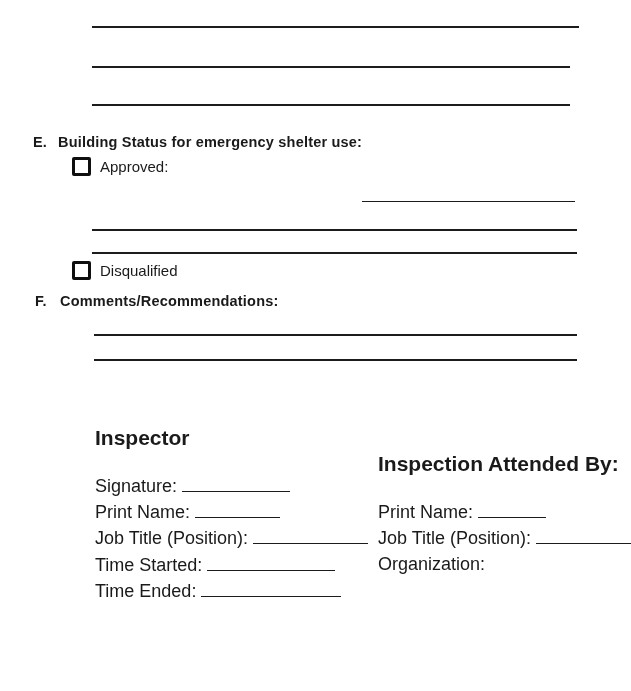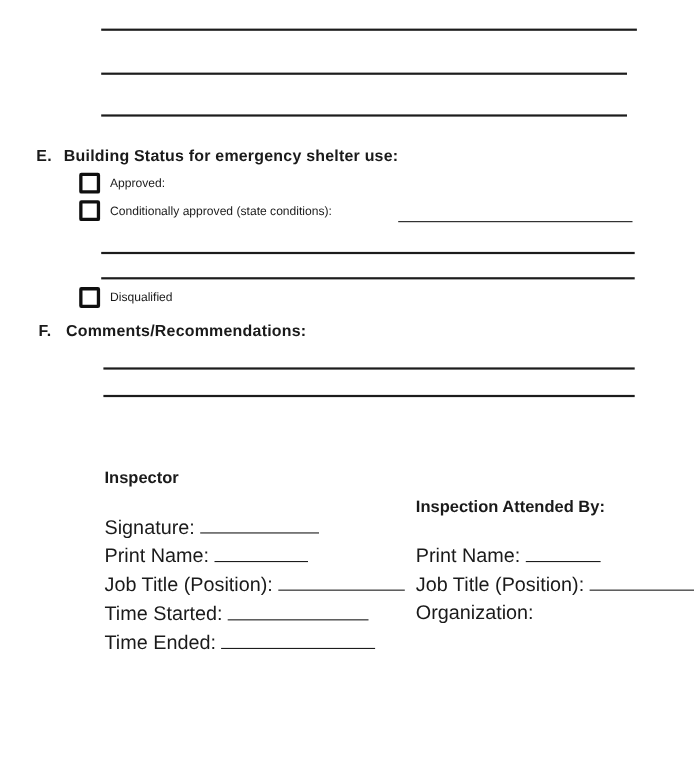--- a/index.html
+++ b/index.html
@@ -29,36 +29,36 @@
     white-space:nowrap;
   }
   #sec-e { left:33px; top:134px; }
   #sec-f { left:35px; top:293px; }
   .sec-letter { width:25px; flex:none; }
 
   
   .opt {
     position:absolute; left:72px;
     display:flex; align-items:center; gap:9px;
-    font-size:11px; white-space:nowrap;
+    font-size:15px; white-space:nowrap;
   }
   #opt-approved     { top:157px; }
   #opt-conditional  { top:182px; }
   #opt-disqualified { top:261px; }
   .cb {
     width:13px; height:13px; flex:none;
     border:3px solid #0f0f0f; border-radius:2px;
     background:#ffffff;
   }
 
   
   .sig-col { position:absolute; top:426px; white-space:nowrap; }
   #sig-left  { left:95px; }
   #sig-right { left:378px;margin-top:26px; }
-  .sig-heading { font-weight:bold; font-size:15px; margin:0 0 25px 0; }
+  .sig-heading { font-weight:bold; font-size:21px; margin:0 0 25px 0; }
   .sig-row { height:26.2px; line-height:18px; font-size:18px; }
   .fill {
     display:inline-block; height:16px; margin-left:5px;
     border-bottom:1.8px solid #1c1c1c;
   }
   #sig-left  .sig-row:nth-child(1) .fill { width:112px; }
   #sig-left  .sig-row:nth-child(2) .fill { width:108px; }
   #sig-left  .sig-row:nth-child(3) .fill { width:85px;  }
   #sig-left  .sig-row:nth-child(4) .fill { width:115px; }
   #sig-left  .sig-row:nth-child(5) .fill { width:128px; }
@@ -79,24 +79,20 @@
   <div class="sec-heading" id="sec-e">
     <span class="sec-letter">E.</span>
     <span>Building Status for emergency shelter use:</span>
   </div>
 
   <div class="opt" id="opt-approved">
     <span class="cb"></span>
     <span>Approved:</span>
   </div>
 
-  <div class="opt" id="opt-conditional">
-    <span class="cb"></span>
-    <span>Conditionally approved (state conditions):</span>
-  </div>
   <div class="wline" id="cond-line"></div>
   <div class="wline" id="e-line-1"></div>
   <div class="wline" id="e-line-2"></div>
 
   <div class="opt" id="opt-disqualified">
     <span class="cb"></span>
     <span>Disqualified</span>
   </div>
 
   <div class="sec-heading" id="sec-f">

